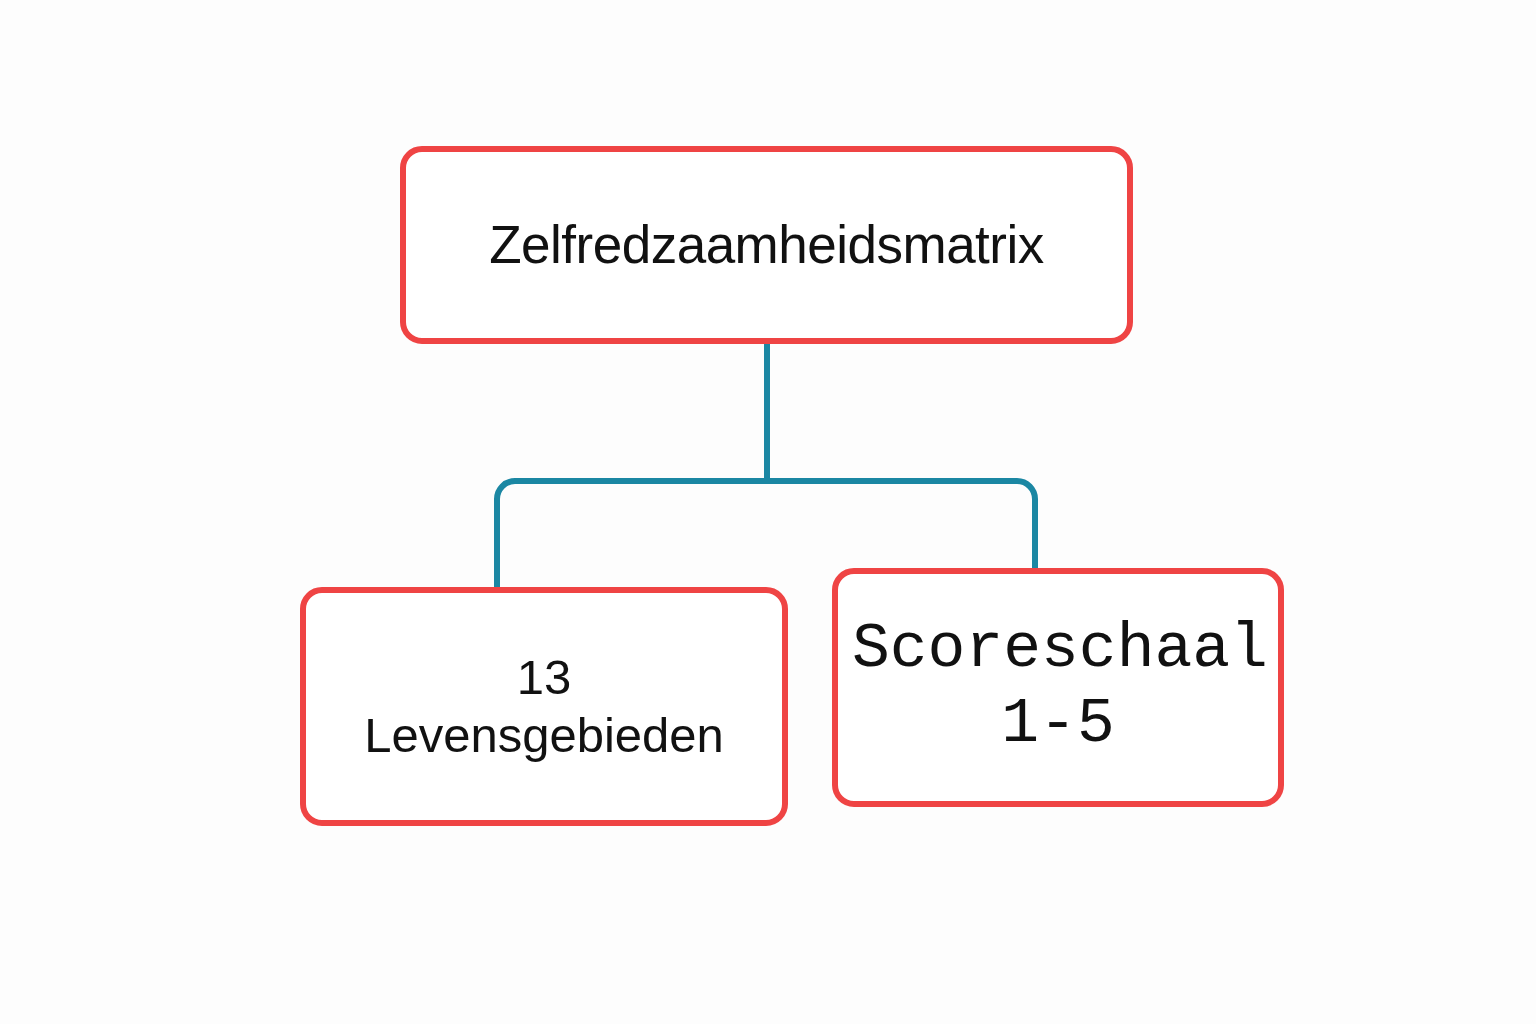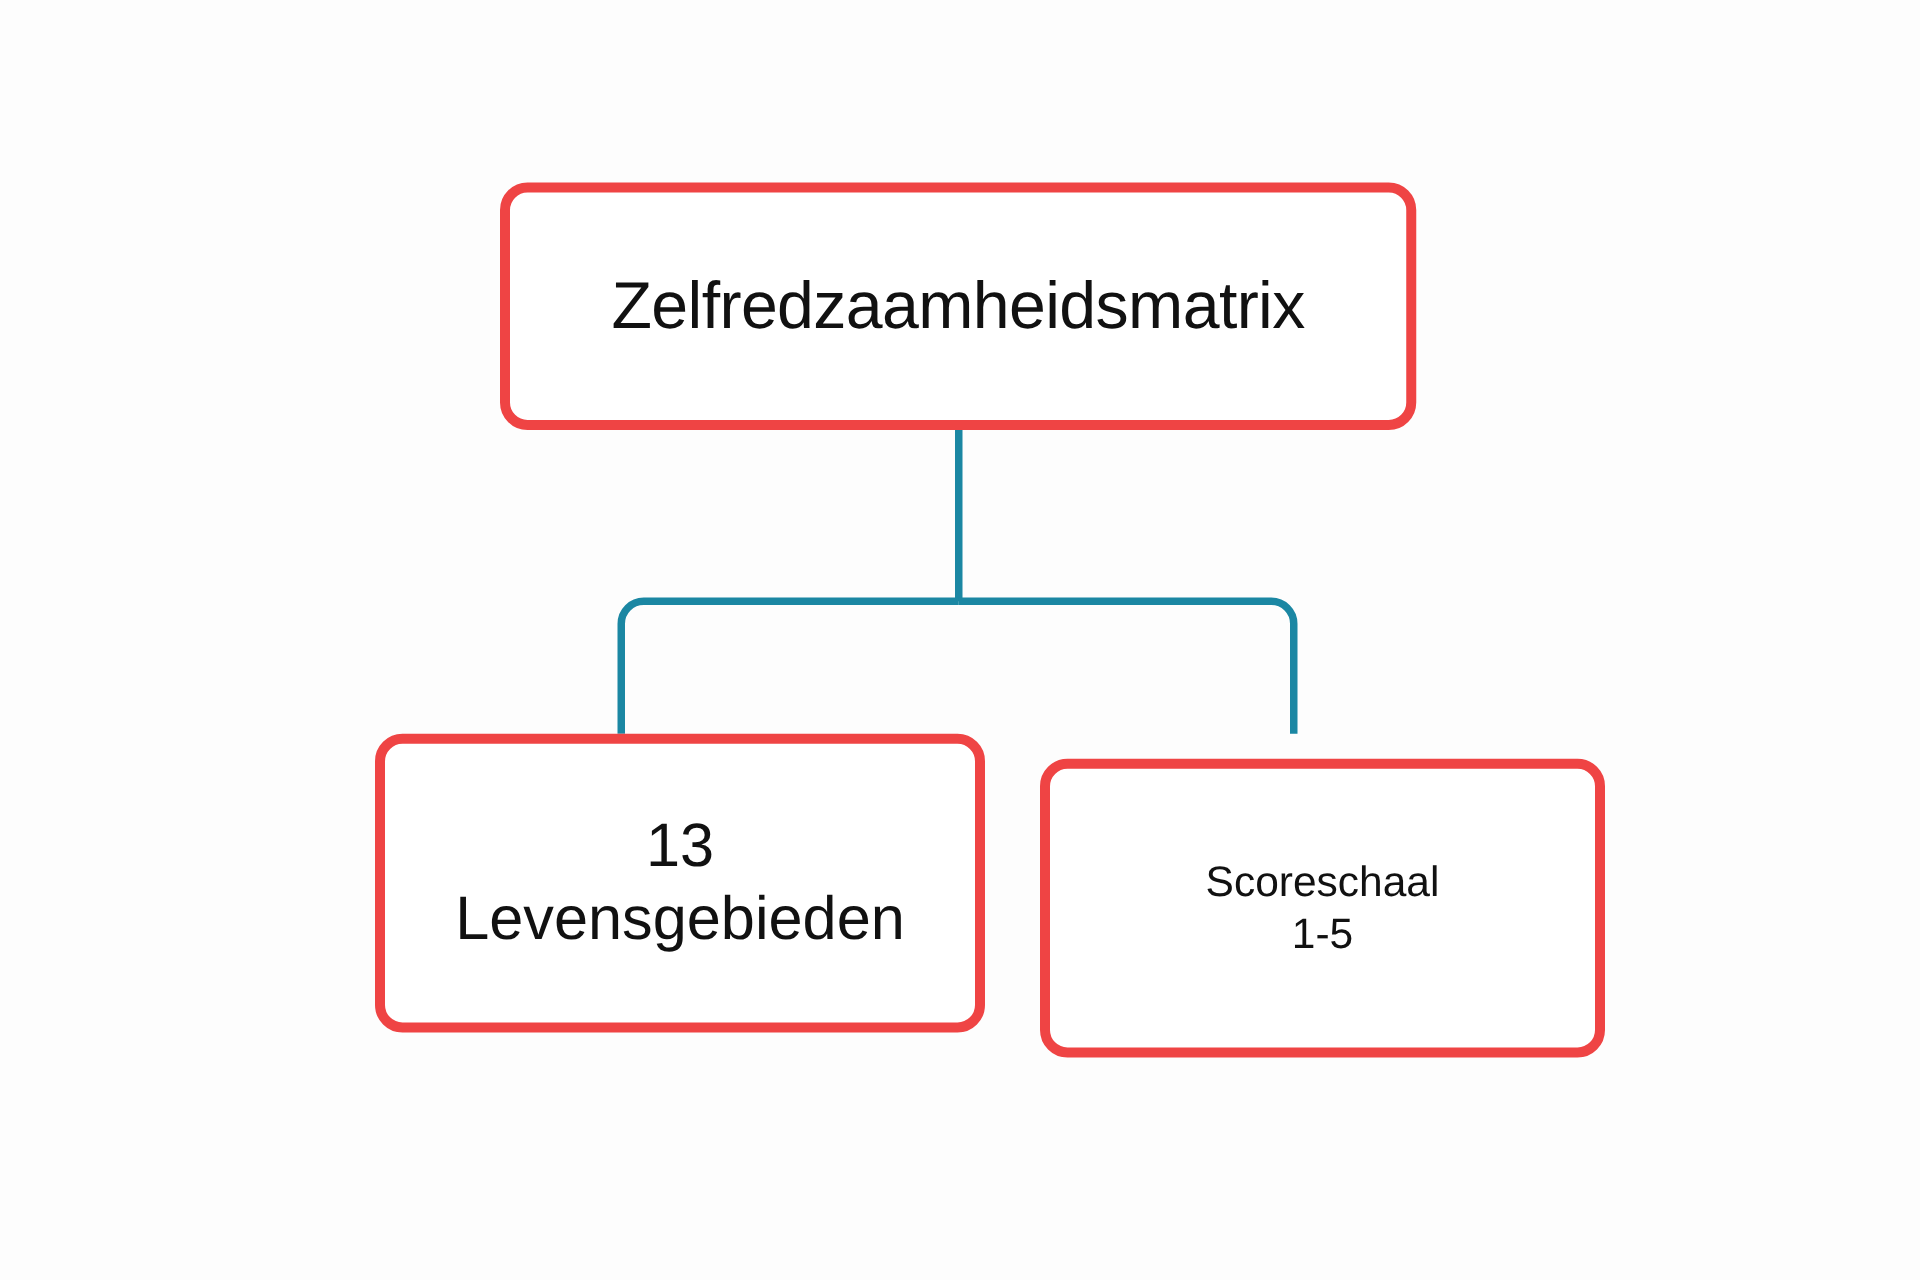--- a/index.html
+++ b/index.html
@@ -26,21 +26,21 @@
     top: 0;
     width: 1536px;
     height: 1024px;
     pointer-events: none;
   }
   
   .node {
     position: absolute;
     box-sizing: border-box;
     background: #ffffff;
-    border: 8px solid #ef4444;
+    border: 6px solid #ef4444;
     border-radius: 22px;
     display: flex;
     align-items: center;
     justify-content: center;
     text-align: center;
     color: #111111;
     line-height: 1.18;
   }
   .node-label {
     display: block;
@@ -60,24 +60,25 @@
   #node-left {
     left: 252px;
     top: 587px;
     width: 488px;
     height: 239px;
     font-size: 49px;
     margin-left: 48px;
   }
   #node-right {
     left: 832px;
-    top: 607px;
+    top: 568px;
     width: 452px;
     height: 239px;
-    font-size: 34px;
+    font-size: 63px;
+    font-family: Liberation Mono, monospace;
   }
 </style>
 </head>
 <body>
 
 <div id="canvas">
 
   <svg id="connectors" viewBox="0 0 1536 1024" width="1536" height="1024" xmlns="http://www.w3.org/2000/svg">
 
     <path d="M 767 344 L 767 481" fill="none" stroke="#1b87a3" stroke-width="6" stroke-linecap="butt"></path>

